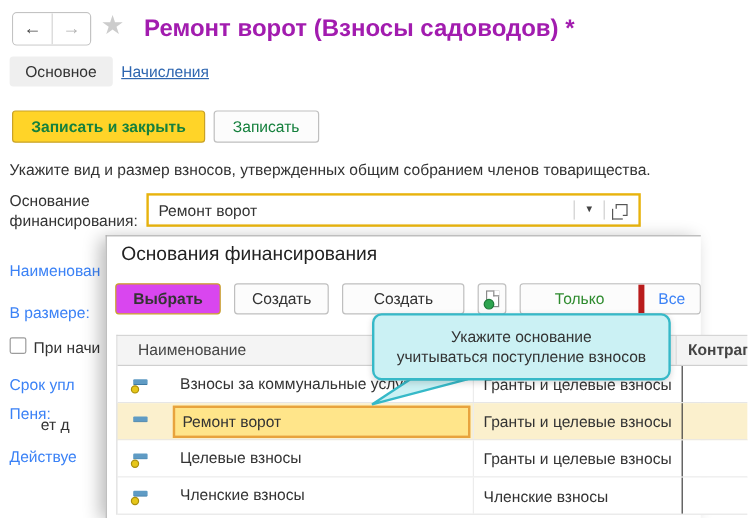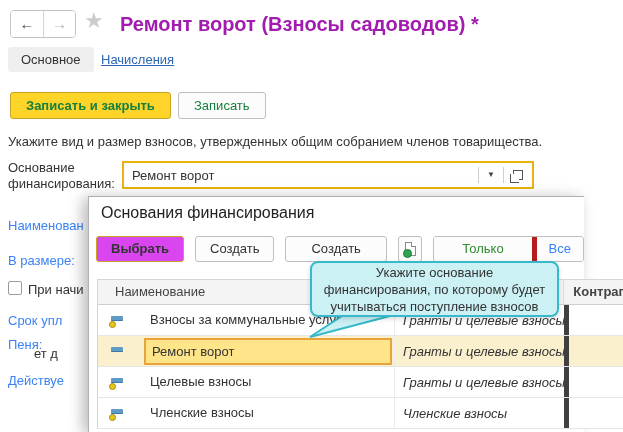--- a/index.html
+++ b/index.html
@@ -61,21 +61,21 @@
   .thead { display:flex; height:25px; background:#f4f4f4; border-bottom:1px solid #cfcfcf; color:#444; }
   .th1 { width:297px; padding-left:17px; line-height:24px; border-right:1px solid #dcdcdc; }
   .th2 { width:174px; border-right:1px solid #dcdcdc; }
   .th3 { flex:1; padding-left:9px; line-height:24px;font-weight:bold; }
   .trow { display:flex; height:31px; border-bottom:1px solid #e6e6e6; background:#fff; cursor:pointer; }
   .trow.sel { background:#fbf0cd; }
   .c-icon { width:46px; display:flex; align-items:center; padding-left:12px; }
   .c-name { width:251px; display:flex; align-items:center; border-right:1px solid #ececec; }
   .c-name .txt { display:block; width:100%; line-height:26px; padding:0 6px; white-space:nowrap; overflow:hidden; }
   .trow.sel .c-name .txt { height:27px; line-height:23px; border:2px solid #e8a33d; background:#ffe58a; margin-right:2px; }
-  .c-val { width:174px; display:flex; align-items:center; padding-left:8px; border-right:5px solid #404040; white-space:nowrap; overflow:hidden;font-style:italic; }
+  .c-val { width:174px; display:flex; align-items:center; padding-left:8px; border-right:1px solid #404040; white-space:nowrap; overflow:hidden; }
   .c-rest { flex:1; }
   .item-ic { position:relative; width:15px; height:12px; }
   .item-ic .dash { position:absolute; left:1px; top:2px; width:12px; height:5px; border-radius:1px; background:#5f9bc4; border-bottom:1px solid #3e7aa3; }
   .item-ic .dot { position:absolute; left:-1px; bottom:-2px; width:7px; height:7px; border-radius:50%; background:#e6c619; border:1px solid #a98f0f; }
 
   
   .tip-tail { position:absolute; left:302px; top:315px; z-index:9; }
   .tooltip { position:absolute; left:310px; top:261px; width:249px; height:56px; background:#cbf1f4; border:2px solid #36b9c8; border-radius:8px; z-index:10; display:flex; flex-direction:column; justify-content:center; text-align:center; line-height:17px; color:#333; box-shadow:0 2px 5px rgba(0,0,0,.15); }
 </style>
 </head>
@@ -197,17 +197,16 @@
         <span class="c-rest"></span>
       </div>
     </div>
   </div>
 
   <svg class="tip-tail" width="96" height="24">
     <polygon points="40,1 88,1 8,22" fill="#cbf1f4" stroke="#36b9c8" stroke-width="2"></polygon>
   </svg>
   <div class="tooltip">
     <div>Укажите основание</div>
-    <div>финансирования, по которому будет</div>
     <div>учитываться поступление взносов</div>
   </div>
 
 </div>
 
 </body></html>

